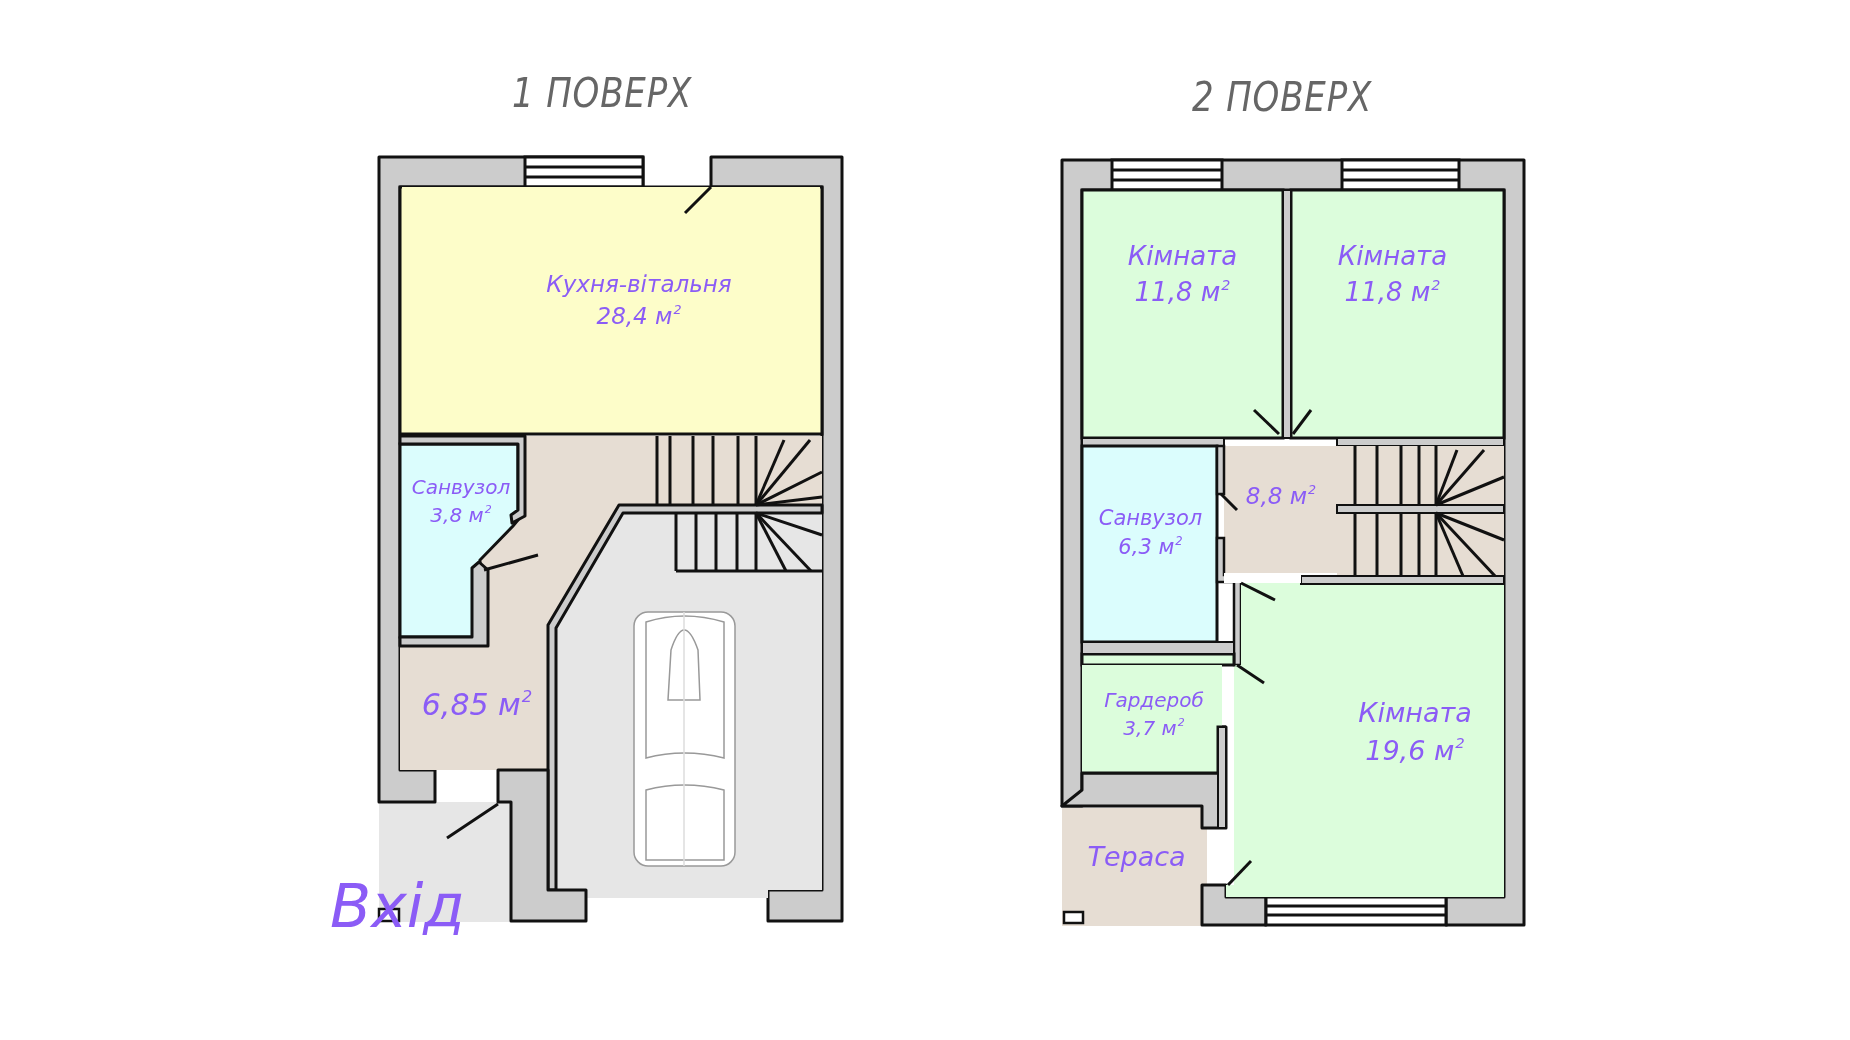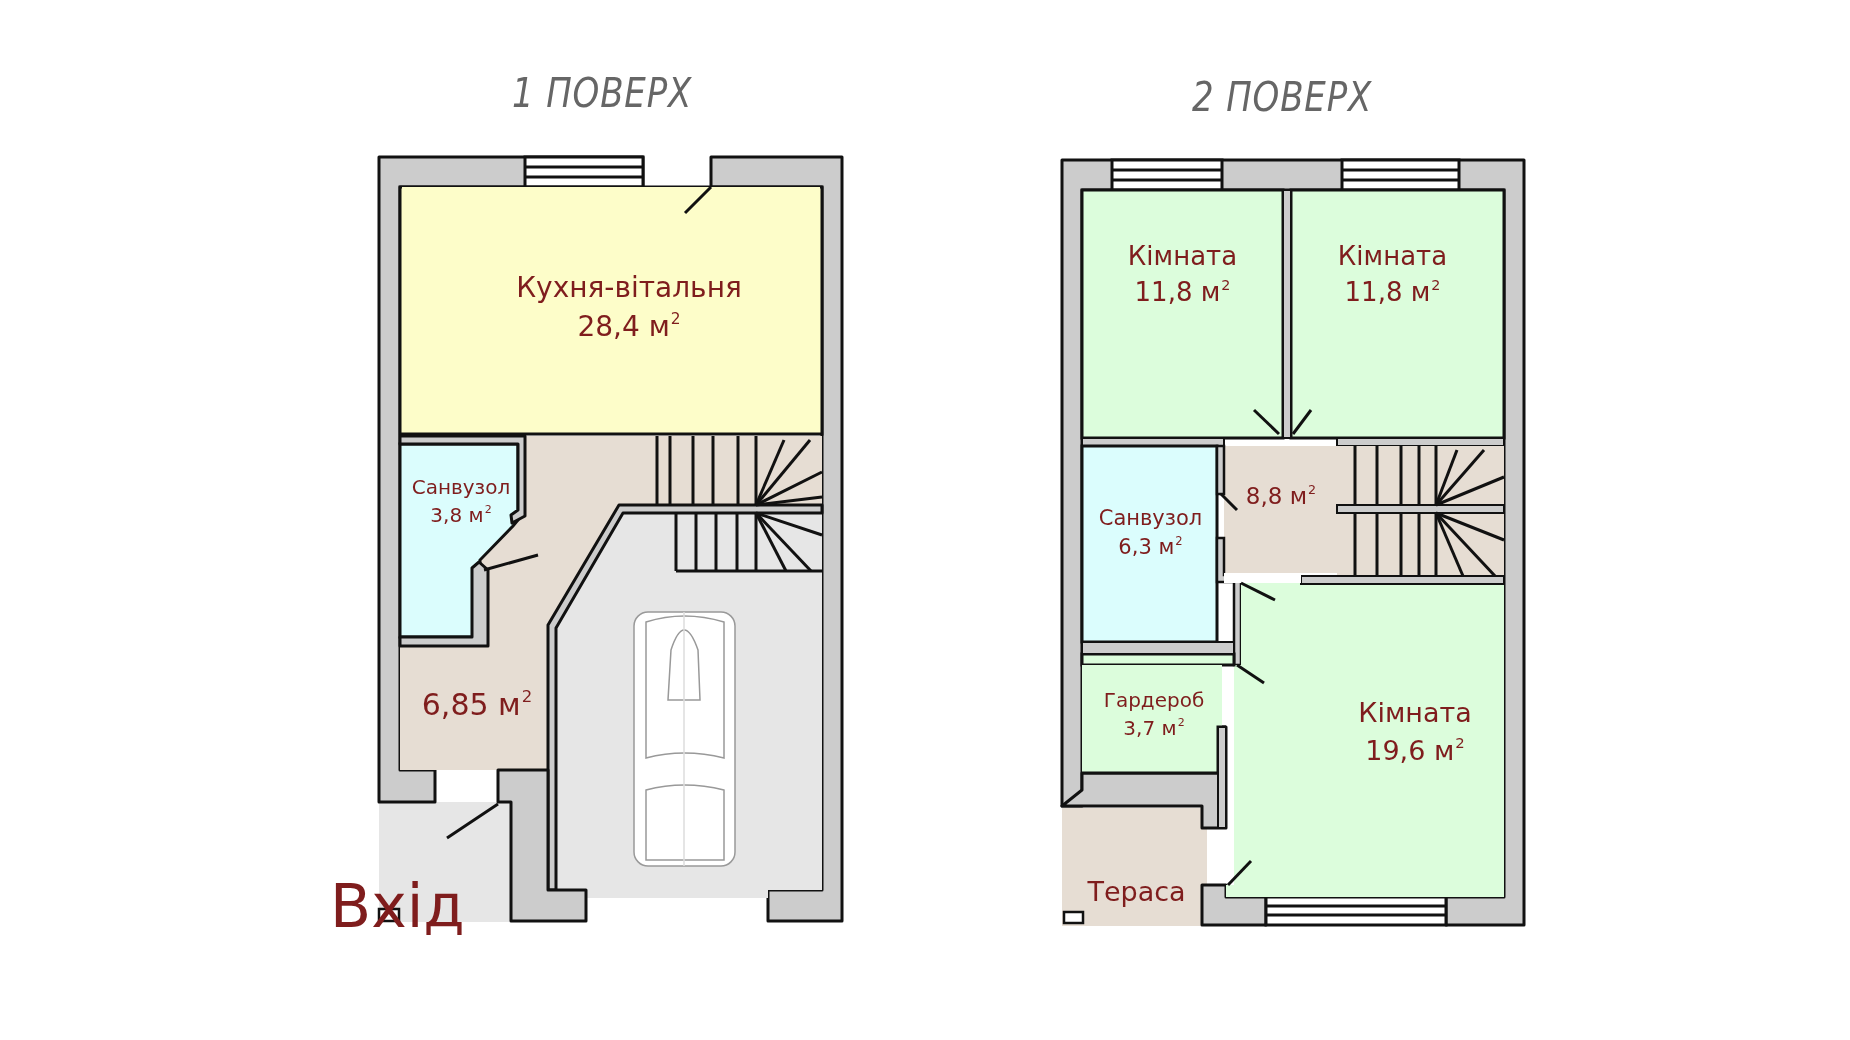--- a/index.html
+++ b/index.html
@@ -1,19 +1,19 @@
 <!DOCTYPE html>
 <html><head>
 <meta charset="utf-8">
 <style>
   html,body{margin:0;padding:0;background:#ffffff;}
   body{width:1850px;height:1040px;position:relative;overflow:hidden;font-family:"DejaVu Sans",sans-serif;}
   .title{position:absolute;font-style:italic;color:#666;font-size:40px;letter-spacing:1px;font-family:"DejaVu Sans",sans-serif;font-weight:normal;transform:scaleX(0.85);transform-origin:left top;}
   svg{position:absolute;left:0;top:0;}
-  .lbl{position:absolute;color:#7f1d1d;text-align:center;font-family:"DejaVu Sans",sans-serif;line-height:1.4;white-space:nowrap;}
+  .lbl{position:absolute;color:#8b5cf6;font-style:italic;text-align:center;font-family:"DejaVu Sans",sans-serif;line-height:1.4;white-space:nowrap;}
   .lbl sup{font-size:0.55em;vertical-align:0.8em;margin-left:1px;}
 </style>
 </head>
 <body>
 
 <div class="title" style="left:512px;top:70px;">1 ПОВЕРХ</div>
 <div class="title" style="left:1192px;top:74px;">2 ПОВЕРХ</div>
 
 <svg width="1850" height="1040" viewBox="0 0 1850 1040">
 
@@ -161,21 +161,21 @@
       <line x1="1436" y1="513" x2="1436" y2="576"></line>
       <line x1="1436" y1="513" x2="1463" y2="576"></line>
       <line x1="1436" y1="513" x2="1495" y2="576"></line>
       <line x1="1436" y1="513" x2="1504" y2="540"></line>
     </g>
 
     <rect x="1064" y="912" width="19" height="11" fill="#fff" stroke="#111" stroke-width="2.5"></rect>
   </g>
 </svg>
 
-<div class="lbl" style="left:484px;top:268px;width:290px;font-size:28px;">
+<div class="lbl" style="left:494px;top:268px;width:290px;font-size:23px;">
   <div>Кухня-вітальня</div>
   <div><span>28,4 м</span><sup>2</sup></div>
 </div>
 <div class="lbl" style="left:402px;top:473px;width:118px;font-size:20px;">
   <div>Санвузол</div>
   <div><span>3,8 м</span><sup>2</sup></div>
 </div>
 <div class="lbl" style="left:402px;top:684px;width:150px;font-size:30px;">
   <div><span>6,85 м</span><sup>2</sup></div>
 </div>
@@ -197,15 +197,15 @@
   <div><span>6,3 м</span><sup>2</sup></div>
 </div>
 <div class="lbl" style="left:1084px;top:686px;width:140px;font-size:20px;">
   <div>Гардероб</div>
   <div><span>3,7 м</span><sup>2</sup></div>
 </div>
 <div class="lbl" style="left:1320px;top:694px;width:190px;font-size:27px;">
   <div>Кімната</div>
   <div><span>19,6 м</span><sup>2</sup></div>
 </div>
-<div class="lbl" style="left:1064px;top:838px;width:145px;font-size:27px;margin-top:35px;">
+<div class="lbl" style="left:1064px;top:838px;width:145px;font-size:27px;">
   <div>Тераса</div>
 </div>
 
 </body></html>

